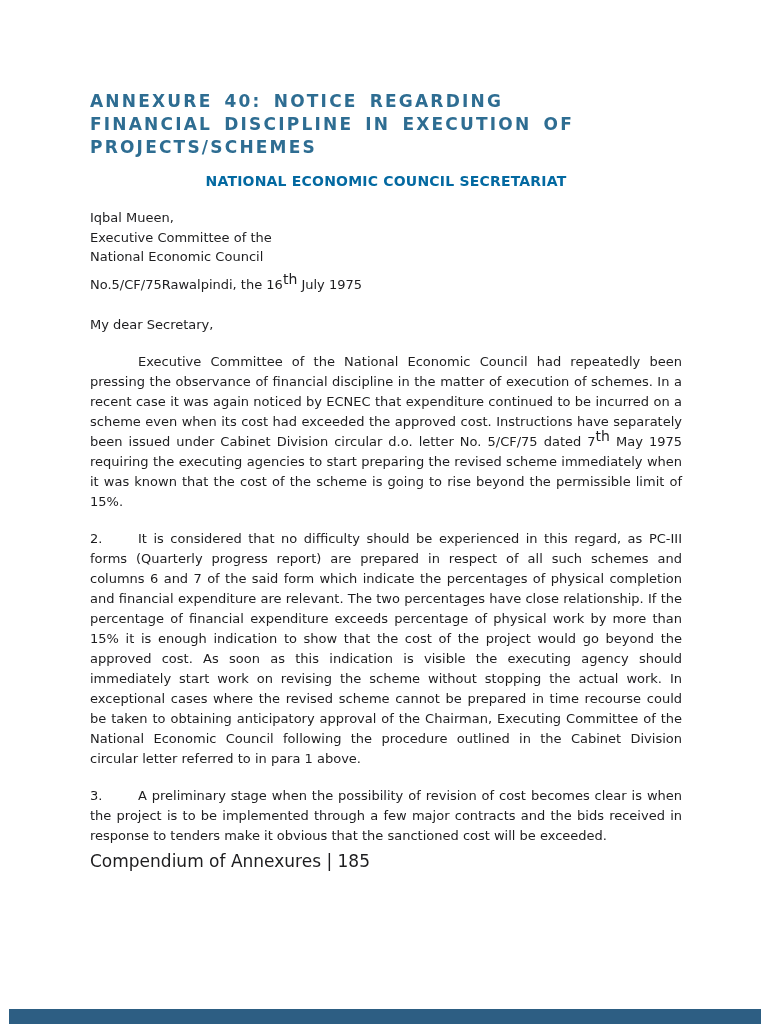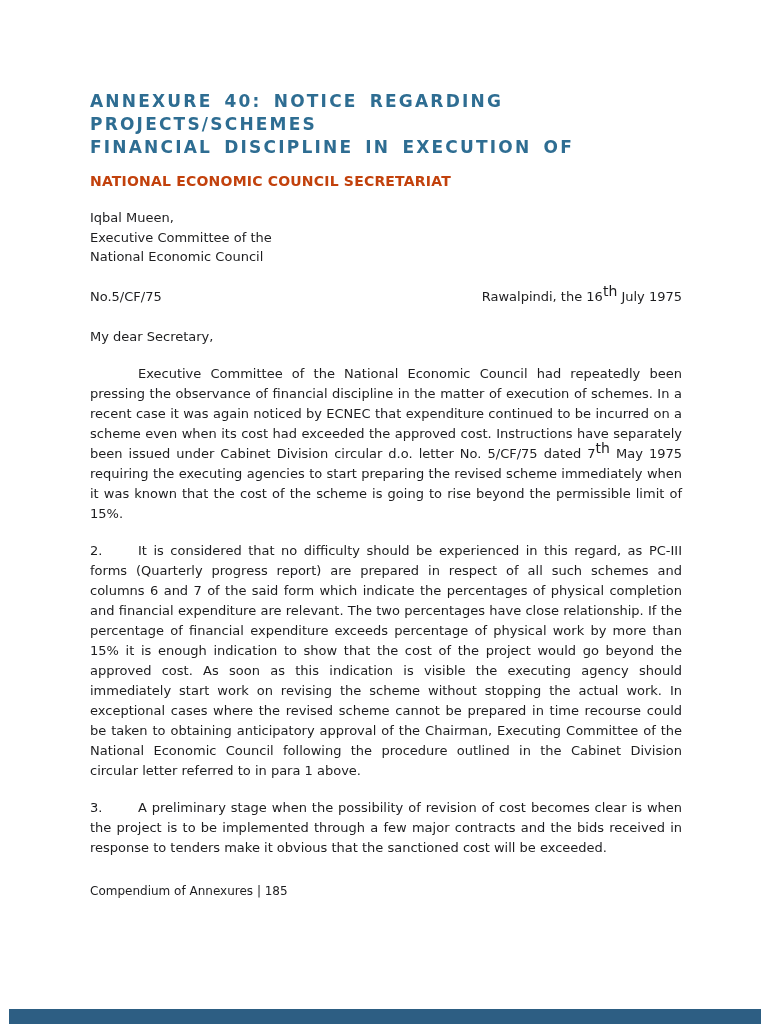--- a/index.html
+++ b/index.html
@@ -24,38 +24,37 @@
     font-size: 17px;
     font-weight: bold;
     letter-spacing: 2.2px;
     word-spacing: 4px;
     line-height: 23px;
   }
   .annexure-title .title-line { display: block; }
 
   .org-heading {
     margin-top: 12px;
-    text-align: left;
+    text-align: center;
     font-weight: bold;
     font-size: 14px;
     line-height: 21px;
     letter-spacing: 0.2px;
-    color: #c2410c;
+    color: #0369a1;
   }
 
   .sender-block {
     margin-top: 16px;
     font-size: 13px;
     line-height: 19.5px;
   }
 
   .ref-row {
-    margin-top: 20px;
+    margin-top: 8px;
     display: flex;
-    justify-content: space-between;
     font-size: 13px;
     line-height: 20px;
   }
 
   .salutation {
     margin-top: 20px;
     font-size: 13px;
     line-height: 20px;
   }
 
@@ -73,43 +72,43 @@
     text-indent: 0;
   }
 
   sup {
     font-size: 14px;
     vertical-align: super;
     line-height: 0;
   }
 
   .footer {
-    margin-top: 24px;
-    font-size: 12px;
+    margin-top: 6px;
+    font-size: 17px;
     line-height: 18px;
   }
 
   .next-page-bar {
     position: absolute;
     left: 9px;
     right: 9px;
     bottom: 0;
     height: 15px;
     background: var(--footer_bar, #2d5e83);
   }
 </style>
 </head>
 <body>
 
 <div class="page">
 
   <h1 class="annexure-title">
     <span class="title-line">ANNEXURE 40: NOTICE REGARDING</span>
+    <span class="title-line">FINANCIAL DISCIPLINE IN EXECUTION OF</span>
     <span class="title-line">PROJECTS/SCHEMES</span>
-    <span class="title-line">FINANCIAL DISCIPLINE IN EXECUTION OF</span>
   </h1>
 
   <div class="org-heading">
     <div>NATIONAL ECONOMIC COUNCIL SECRETARIAT</div>
   </div>
 
   <div class="sender-block">
     <div>Iqbal Mueen,</div>
     <div>Executive Committee of the</div>
     <div>National Economic Council</div>

